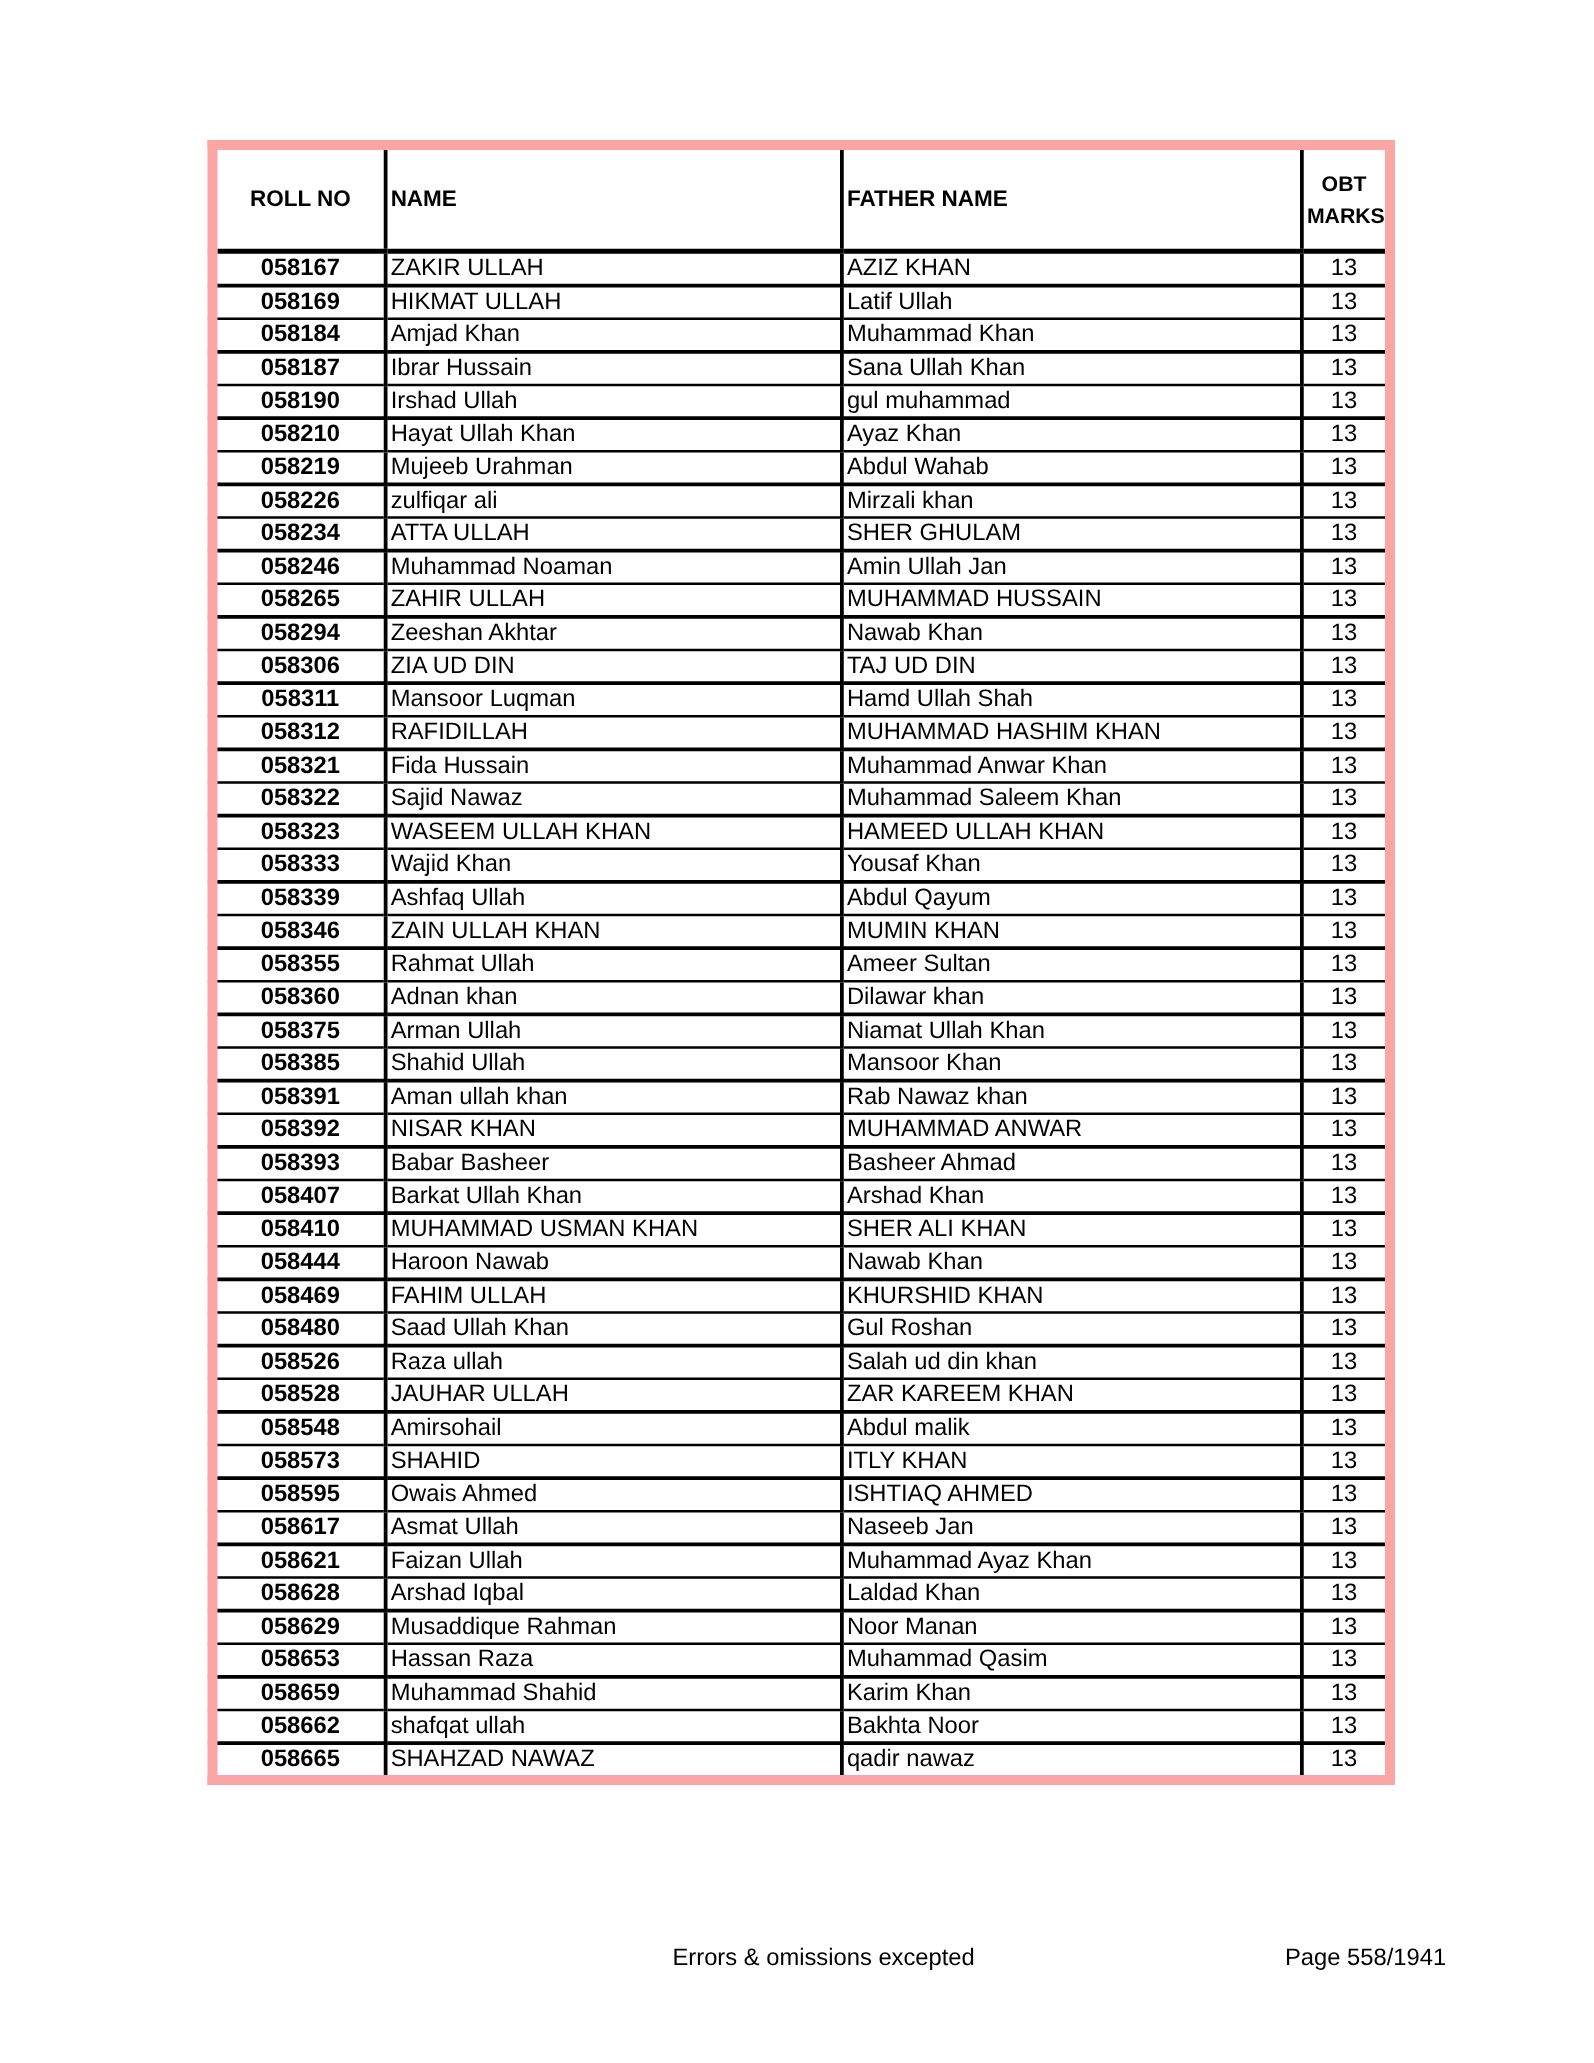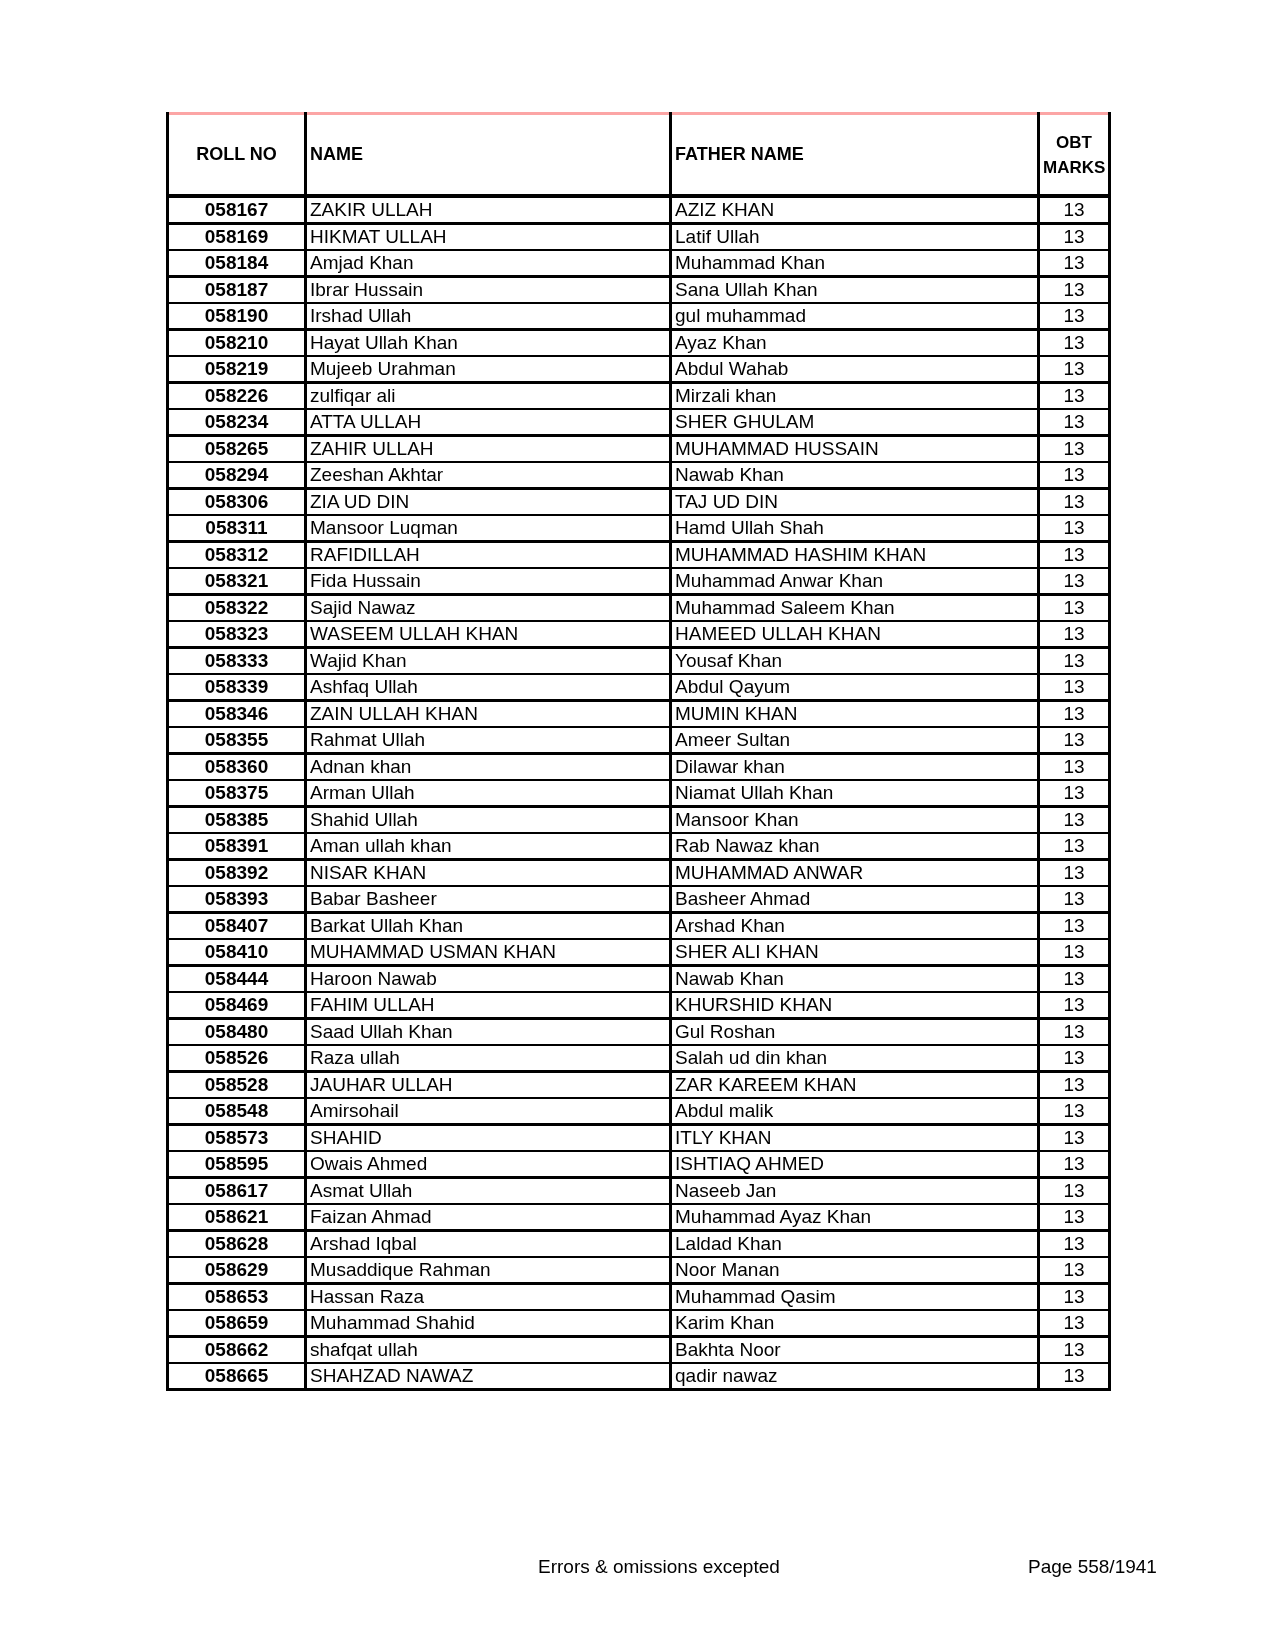--- a/index.html
+++ b/index.html
@@ -1,21 +1,21 @@
 <!DOCTYPE html>
 <html><head>
 <meta charset="utf-8">
 <style>
   html, body { margin: 0; padding: 0; background: #ffffff; }
   body { width: 1275px; height: 1650px; position: relative; overflow: hidden;
          font-family: "Liberation Sans", sans-serif; color: #000; }
   table.results {
     position: absolute; left: 166px; top: 112px;
     width: 942px; border-collapse: collapse;
-    border: 3px solid #fca5a5; table-layout: fixed;
+    border: 8px solid #fca5a5; table-layout: fixed;
   }
   table.results col.c1 { width: 138px; }
   table.results col.c2 { width: 365px; }
   table.results col.c3 { width: 368px; }
   table.results col.c4 { width: 71px; }
   table.results th, table.results td {
     border-left: 3px solid #000; border-right: 3px solid #000;
     padding: 0 3px; white-space: nowrap; overflow: hidden;
   }
   table.results th {
@@ -109,20 +109,26 @@
         <td>Mirzali khan</td>
         <td class="marks">13</td>
       </tr>
       <tr>
         <td class="roll">058234</td>
         <td>ATTA ULLAH</td>
         <td>SHER GHULAM</td>
         <td class="marks">13</td>
       </tr>
       <tr>
+        <td class="roll">058246</td>
+        <td>Muhammad Noaman</td>
+        <td>Amin Ullah Jan</td>
+        <td class="marks">13</td>
+      </tr>
+      <tr>
         <td class="roll">058265</td>
         <td>ZAHIR ULLAH</td>
         <td>MUHAMMAD HUSSAIN</td>
         <td class="marks">13</td>
       </tr>
       <tr>
         <td class="roll">058294</td>
         <td>Zeeshan Akhtar</td>
         <td>Nawab Khan</td>
         <td class="marks">13</td>
@@ -284,21 +290,21 @@
         <td class="marks">13</td>
       </tr>
       <tr>
         <td class="roll">058617</td>
         <td>Asmat Ullah</td>
         <td>Naseeb Jan</td>
         <td class="marks">13</td>
       </tr>
       <tr>
         <td class="roll">058621</td>
-        <td>Faizan Ahmad</td>
+        <td>Faizan Ullah</td>
         <td>Muhammad Ayaz Khan</td>
         <td class="marks">13</td>
       </tr>
       <tr>
         <td class="roll">058628</td>
         <td>Arshad Iqbal</td>
         <td>Laldad Khan</td>
         <td class="marks">13</td>
       </tr>
       <tr>

